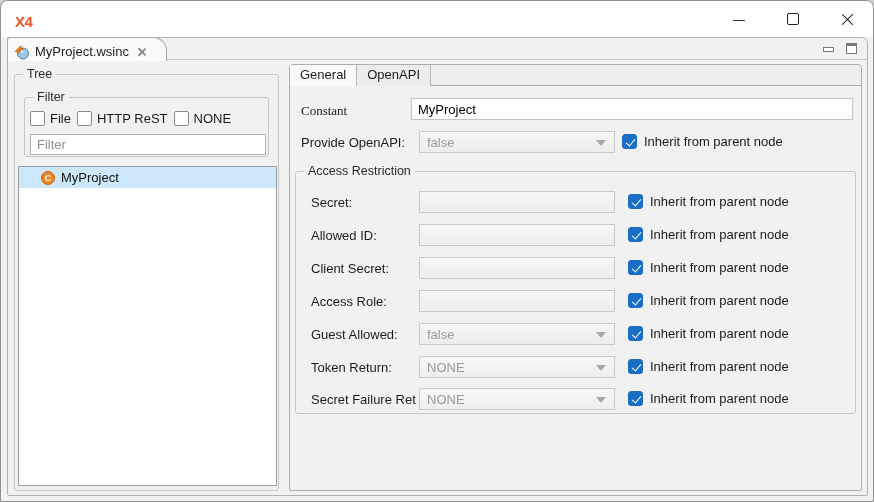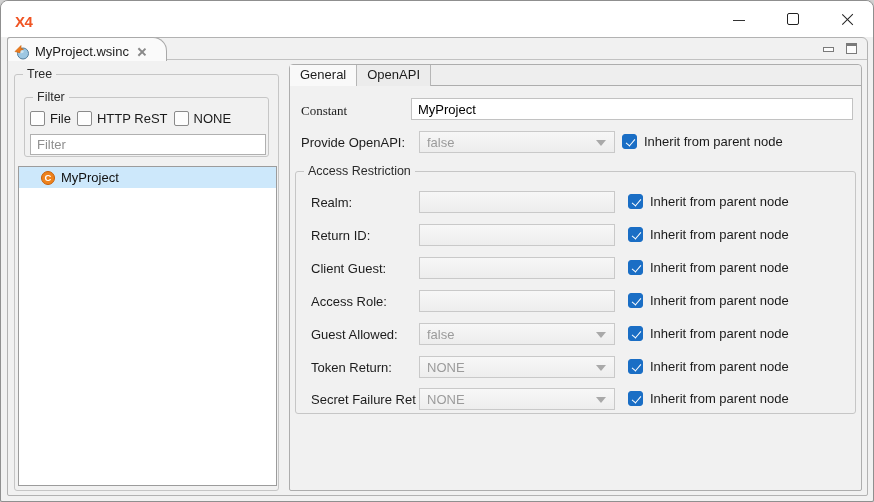--- a/index.html
+++ b/index.html
@@ -166,39 +166,39 @@
       </div>
       <span class="inherit" style="left:332px; top:69px;">
         <span class="checkbox checked"></span>
         <span class="cb-label">Inherit from parent node</span>
       </span>
 
       <div class="groupbox ar-group">
         <span class="group-legend">Access Restriction</span>
 
         <div class="ar-row" style="top:19px;">
-          <span class="form-label">Realm:</span>
+          <span class="form-label">Secret:</span>
           <input class="text-field" type="text" disabled="" value="" style="">
           <span class="inherit">
             <span class="checkbox checked"></span>
             <span class="cb-label">Inherit from parent node</span>
           </span>
         </div>
 
         <div class="ar-row" style="top:52px;">
-          <span class="form-label">Return ID:</span>
+          <span class="form-label">Allowed ID:</span>
           <input class="text-field" type="text" disabled="" value="" style="">
           <span class="inherit">
             <span class="checkbox checked"></span>
             <span class="cb-label">Inherit from parent node</span>
           </span>
         </div>
 
         <div class="ar-row" style="top:85px;">
-          <span class="form-label">Client Guest:</span>
+          <span class="form-label">Client Secret:</span>
           <input class="text-field" type="text" disabled="" value="" style="">
           <span class="inherit">
             <span class="checkbox checked"></span>
             <span class="cb-label">Inherit from parent node</span>
           </span>
         </div>
 
         <div class="ar-row" style="top:118px;">
           <span class="form-label">Access Role:</span>
           <input class="text-field" type="text" disabled="" value="" style="">

